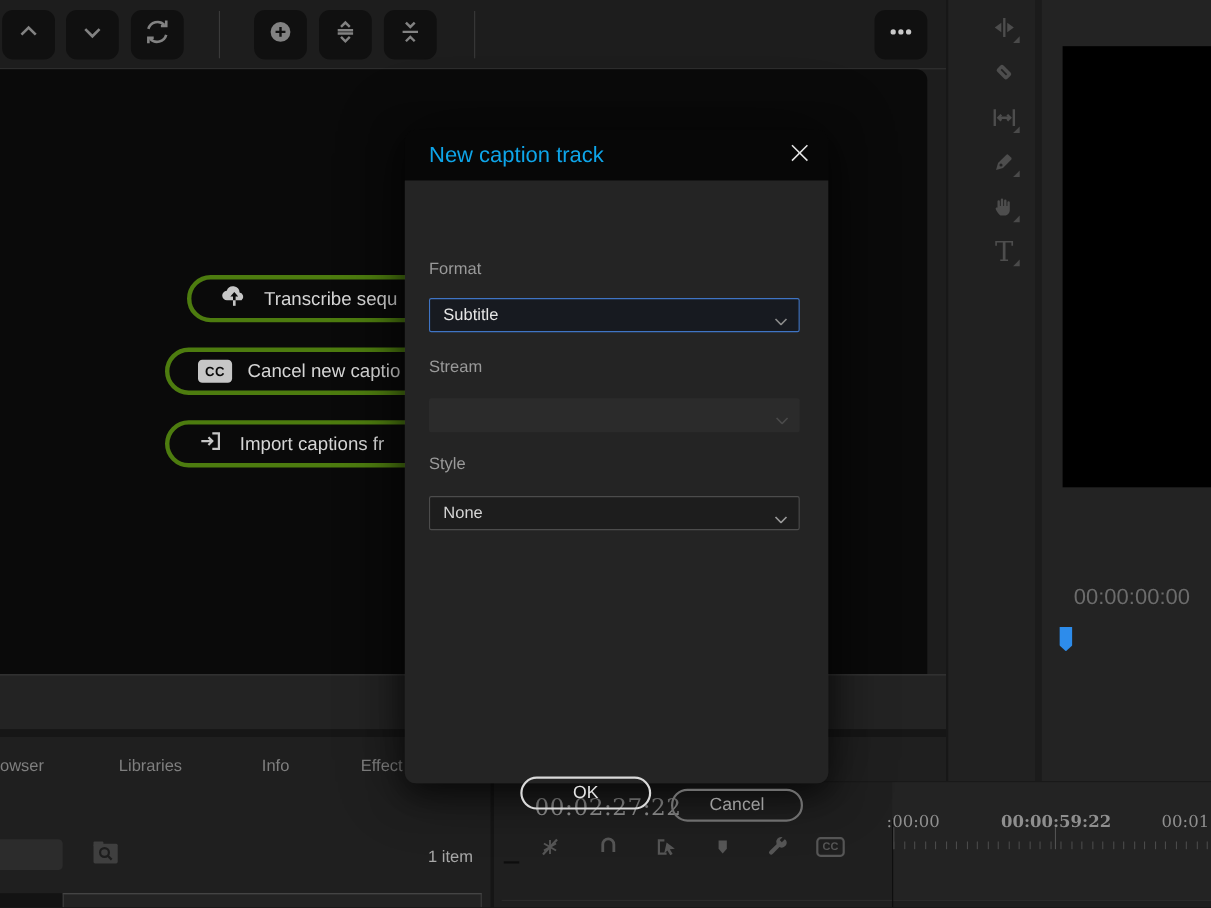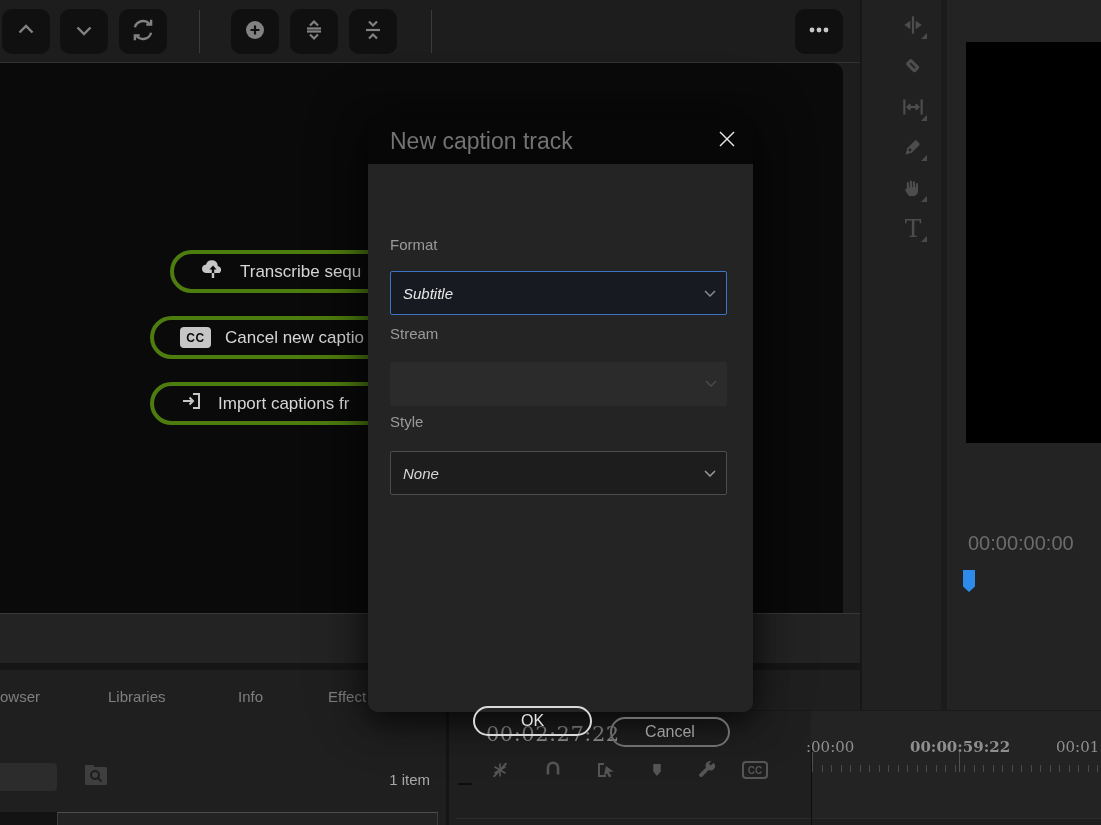--- a/index.html
+++ b/index.html
@@ -65,37 +65,37 @@
 
   
   .tools-panel { left:860px; top:0; width:81px; height:710px; background:#212121; border-left:2px solid #171717; }
   .tool { position:absolute; left:36px; width:30px; height:30px; display:flex;
     align-items:center; justify-content:center; }
   .flyout { position:absolute; right:1px; bottom:1px; width:0; height:0;
     border-left:6px solid transparent; border-bottom:6px solid #4a4a4a; }
   .type-glyph { font-family:"DejaVu Serif", serif; font-size:25px; color:#4d4d4d; line-height:1; }
   .monitor-panel { left:941px; top:0; width:160px; height:710px; background:#232323; border-left:6px solid #1b1b1b; }
   .video { left:966px; top:42px; width:135px; height:401px; background:#000; }
-  .mon-timecode { left:968px; top:532px; width:122px; text-align:left; font-size:20px; color:#6c6c6c; }
+  .mon-timecode { left:968px; top:532px; width:122px; text-align:center; font-size:20px; color:#6c6c6c; }
   .mon-flag { left:963px; top:570px; width:12px; height:22px; background:#2d8ceb;
     clip-path:polygon(0 0,100% 0,100% 75%,50% 100%,0 75%); }
 
   
   .dialog { left:368px; top:118px; width:385px; height:594px; border-radius:10px;
     box-shadow:0 10px 30px rgba(0,0,0,.6), 0 0 60px rgba(0,0,0,.4); z-index:10; }
   .dialog-titlebar { position:absolute; left:0; top:0; width:100%; height:46px; background:#070707;
     border-radius:10px 10px 0 0; display:flex; align-items:center; }
-  .dialog-title { margin-left:22px; color:#737373; font-size:23px; }
+  .dialog-title { margin-left:22px; color:#0ea5e9; font-size:20px; }
   .dialog-close { position:absolute; right:16px; top:13px; width:20px; height:20px;
     display:flex; align-items:center; justify-content:center; }
   .dialog-body { position:absolute; left:0; top:46px; width:100%; height:548px; background:#242424;
     border-radius:0 0 10px 10px; }
   .fld-label { position:absolute; left:22px; color:#9a9a9a; font-size:15px; }
-  .select { position:absolute; left:22px; width:337px; height:44px; display:flex; align-items:center;
-    padding-left:12px; font-size:15px; border-radius:2px;font-style:italic; }
+  .select { position:absolute; left:22px; width:337px; height:31px; display:flex; align-items:center;
+    padding-left:12px; font-size:15px; border-radius:2px; }
   .select .chev { position:absolute; right:10px; top:11px; }
   .sel-format { background:#171a20; border:1.5px solid #3f74c4; color:#e6e6e6; }
   .sel-stream { background:#2b2b2b; color:#6a6a6a; }
   .sel-style  { background:#1d1d1d; border:1px solid #4c4c4c; color:#d6d6d6; }
   .dlg-btn { position:absolute; top:542px; height:30px; border-radius:16px; background:transparent;
     display:flex; align-items:center; justify-content:center; font-size:16px;
     font-family:"Liberation Sans", sans-serif; }
   .btn-ok { left:105px; width:119px; border:2px solid #d9d9d9; color:#e3e3e3; }
   .btn-cancel { left:242px; width:120px; border:2px solid #6e6e6e; color:#9c9c9c;margin-top:11px; }
 </style>

